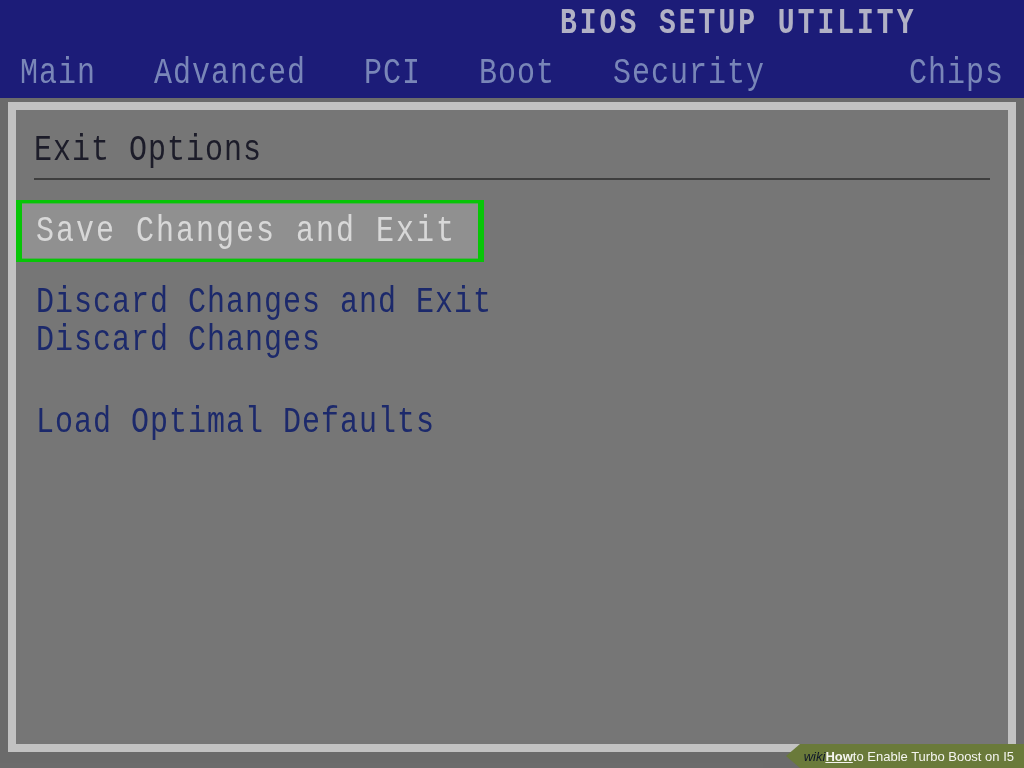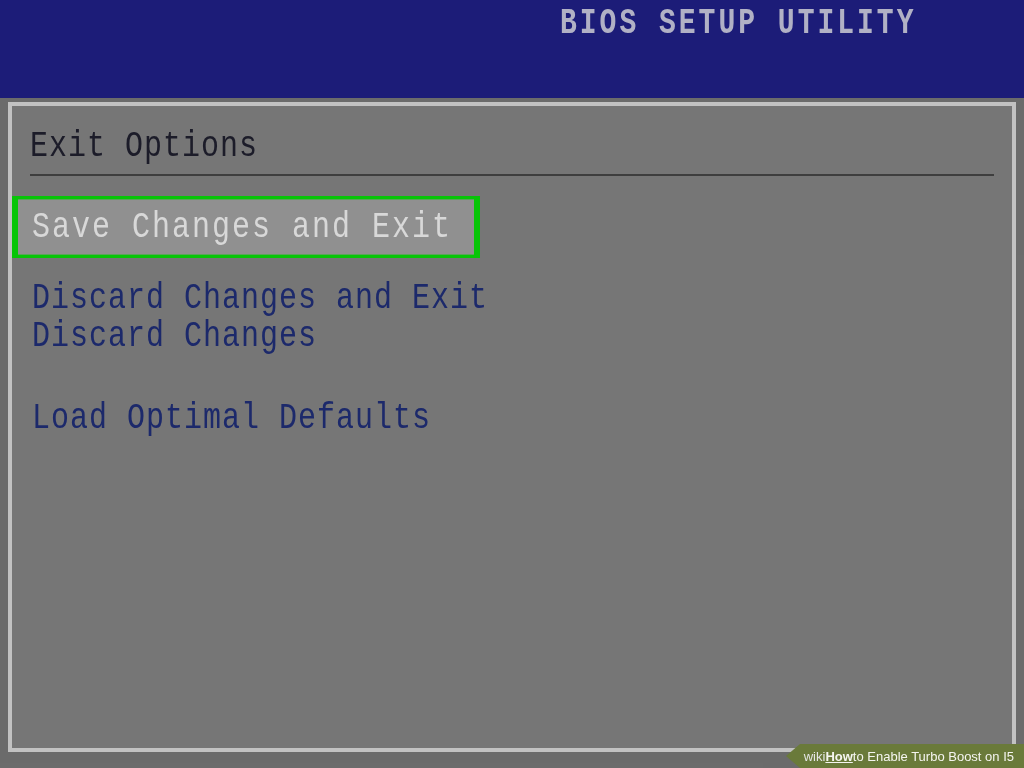--- a/index.html
+++ b/index.html
@@ -48,21 +48,21 @@
     cursor: pointer;
   }
   .tab-item:last-child {
     margin-right: 0;
     margin-left: auto;
   }
   .content-area {
     width: 1008px;
     height: 650px;
     margin: 4px 8px 0 8px;
-    border: 4px solid #e5e5e5;
+    border: 8px solid #e5e5e5;
     background: #888888;
     padding: 20px 18px;
     position: relative;
   }
   .section-title {
     color: #1a1a2a;
     font-size: 30px;
     letter-spacing: 1px;
     margin-bottom: 14px;
     transform: scaleY(1.2);
@@ -122,42 +122,51 @@
     background: #6a7a3a;
     height: 24px;
     display: flex;
     align-items: center;
     padding: 0 10px 0 4px;
     color: #f5f5f0;
     font-family: Arial, sans-serif;
     font-size: 13px;
   }
   .footer-wiki {
-    color: #e5e5e5;
+    color: #0f172a;
     font-weight: normal;
+    font-style: italic;
   }
   .footer-how {
     font-weight: bold;
     text-decoration: underline;
   }
   .overlay-dim {
     position: absolute;
     top: 0;
     left: 0;
     right: 0;
     bottom: 0;
     background: rgba(40,40,40,0.18);
     pointer-events: none;
   }
 </style>
 </head>
 <body>
 
 <div class="bios-header">
   <div class="bios-title">BIOS SETUP UTILITY</div>
+  <div class="tab-bar">
+    <div class="tab-item">Main</div>
+    <div class="tab-item">Advanced</div>
+    <div class="tab-item">PCI</div>
+    <div class="tab-item">Boot</div>
+    <div class="tab-item">Security</div>
+    <div class="tab-item">Chips</div>
+  </div>
 </div>
 
 <div class="content-area">
   <div class="section-title">Exit Options</div>
   <hr class="divider">
   <div class="highlight-box">
     <div class="highlighted-item">Save Changes and Exit</div>
   </div>
   <div class="menu-item">Discard Changes and Exit</div>
   <div class="menu-item">Discard Changes</div>

